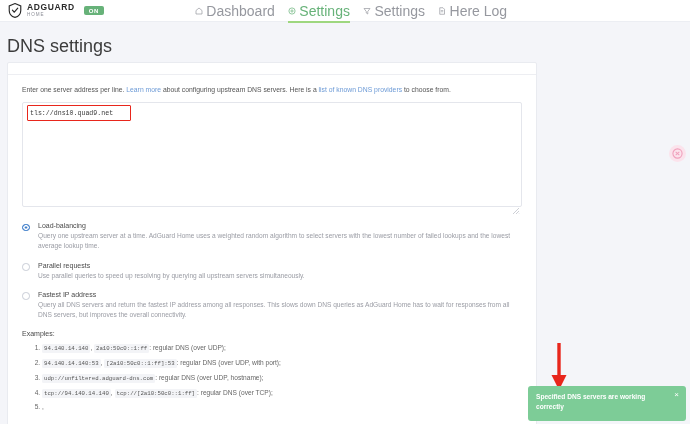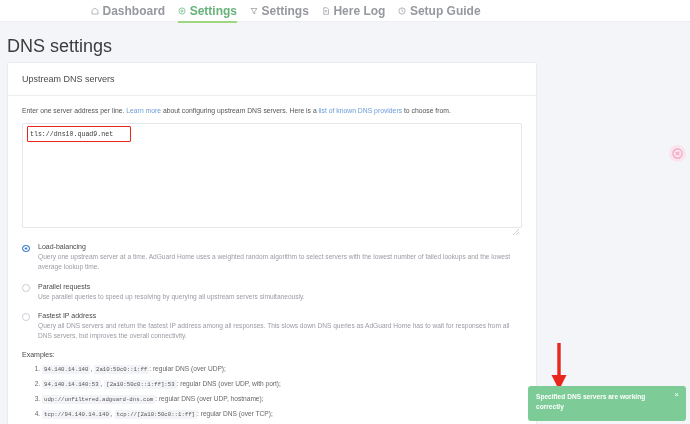--- a/index.html
+++ b/index.html
@@ -26,23 +26,22 @@
   .brand-sub { font-size: 4.6px; letter-spacing: .9px; color: #8e9099; margin-top: 1px; }
   .on-badge {
     background: #67b279; color: #fff;
     font-size: 6px; font-weight: bold; letter-spacing: .6px;
     padding: 1.5px 5px; border-radius: 2px; margin-left: 4px;
   }
 
   .nav { display: flex; align-items: center; gap: 13px; margin-left: 91px; height: 22px; }
   .nav-item {
     display: flex; align-items: center; gap: 3.5px;
-    font-size: 12px; color: #96989f; height: 22px; position: relative;
+    font-size: 14px; color: #96989f; height: 22px; position: relative;
     cursor: pointer;
-    font-weight: bold;
   }
   .nav-item.active { color: #67b279; }
   .nav-item.active::after {
     content: ""; position: absolute; left: 0; right: 0; bottom: -1px;
     height: 2px; background: #9ed77f;
   }
   .nav-ico { width: 8px; height: 8px; display: block; flex: 0 0 auto; }
 
   
   .page-title {
@@ -127,20 +126,33 @@
     font-size: 8px; color: #fff; cursor: pointer; line-height: 1;
   }
 </style>
 </head>
 <body>
 
 <div class="page">
 
   <div class="topbar">
 
+    <div class="brand">
+      <span>
+        <svg class="shield" viewBox="0 0 24 26">
+          <path d="M12 1 L22 5 V13 C22 19 17.5 23.5 12 25 C6.5 23.5 2 19 2 13 V5 Z" fill="none" stroke="#2b2b2b" stroke-width="2"></path>
+          <path d="M7.5 12.5 L10.8 16 L16.8 8.8" fill="none" stroke="#2b2b2b" stroke-width="2" stroke-linecap="round" stroke-linejoin="round"></path>
+        </svg>
+      </span>
+      <span class="brand-text">
+        <span class="brand-main">ADGUARD</span>
+        <span class="brand-sub">HOME</span>
+      </span>
+      <span class="on-badge">ON</span>
+    </div>
 
     <div class="nav">
 
       <div class="nav-item">
         <span>
           <svg class="nav-ico" viewBox="0 0 16 16">
               <path d="M2 7 L8 2 L14 7 V14 H2 Z" fill="none" stroke="#96989f" stroke-width="1.4" stroke-linejoin="round"></path>
             </svg>
         </span>
         <span>Dashboard</span>
@@ -168,37 +180,27 @@
       <div class="nav-item">
         <span>
           <svg class="nav-ico" viewBox="0 0 16 16">
               <path d="M3.5 1.5 H10 L13 4.5 V14.5 H3.5 Z" fill="none" stroke="#96989f" stroke-width="1.4" stroke-linejoin="round"></path>
               <path d="M5.5 7 H10.5 M5.5 9.5 H10.5" stroke="#96989f" stroke-width="1.2"></path>
             </svg>
         </span>
         <span>Here Log</span>
       </div>
 
-      <div class="nav-item">
-        <span>
-          <svg class="nav-ico" viewBox="0 0 16 16">
-              <circle cx="8" cy="8" r="6.3" fill="none" stroke="#96989f" stroke-width="1.4"></circle>
-              <path d="M8 4.5 V8 L10.3 9.6" fill="none" stroke="#96989f" stroke-width="1.3" stroke-linecap="round"></path>
-            </svg>
-        </span>
-        <span>Setup Guide</span>
-      </div>
 
     </div>
   </div>
 
   <div class="page-title">DNS settings</div>
 
   <div class="card">
-    <div class="card-title">Upstream DNS servers</div>
     <div class="card-sep"></div>
 
     <div class="card-body">
 
       <div class="lead">
         <span>Enter one server address per line. </span><a href="#">Learn more</a><span> about configuring upstream DNS servers. Here is a </span><a href="#">list of known DNS providers</a><span> to choose from.</span>
       </div>
 
       <div class="ta-wrap">
         <textarea class="ta" placeholder="" style="">tls://dns10.quad9.net</textarea>

